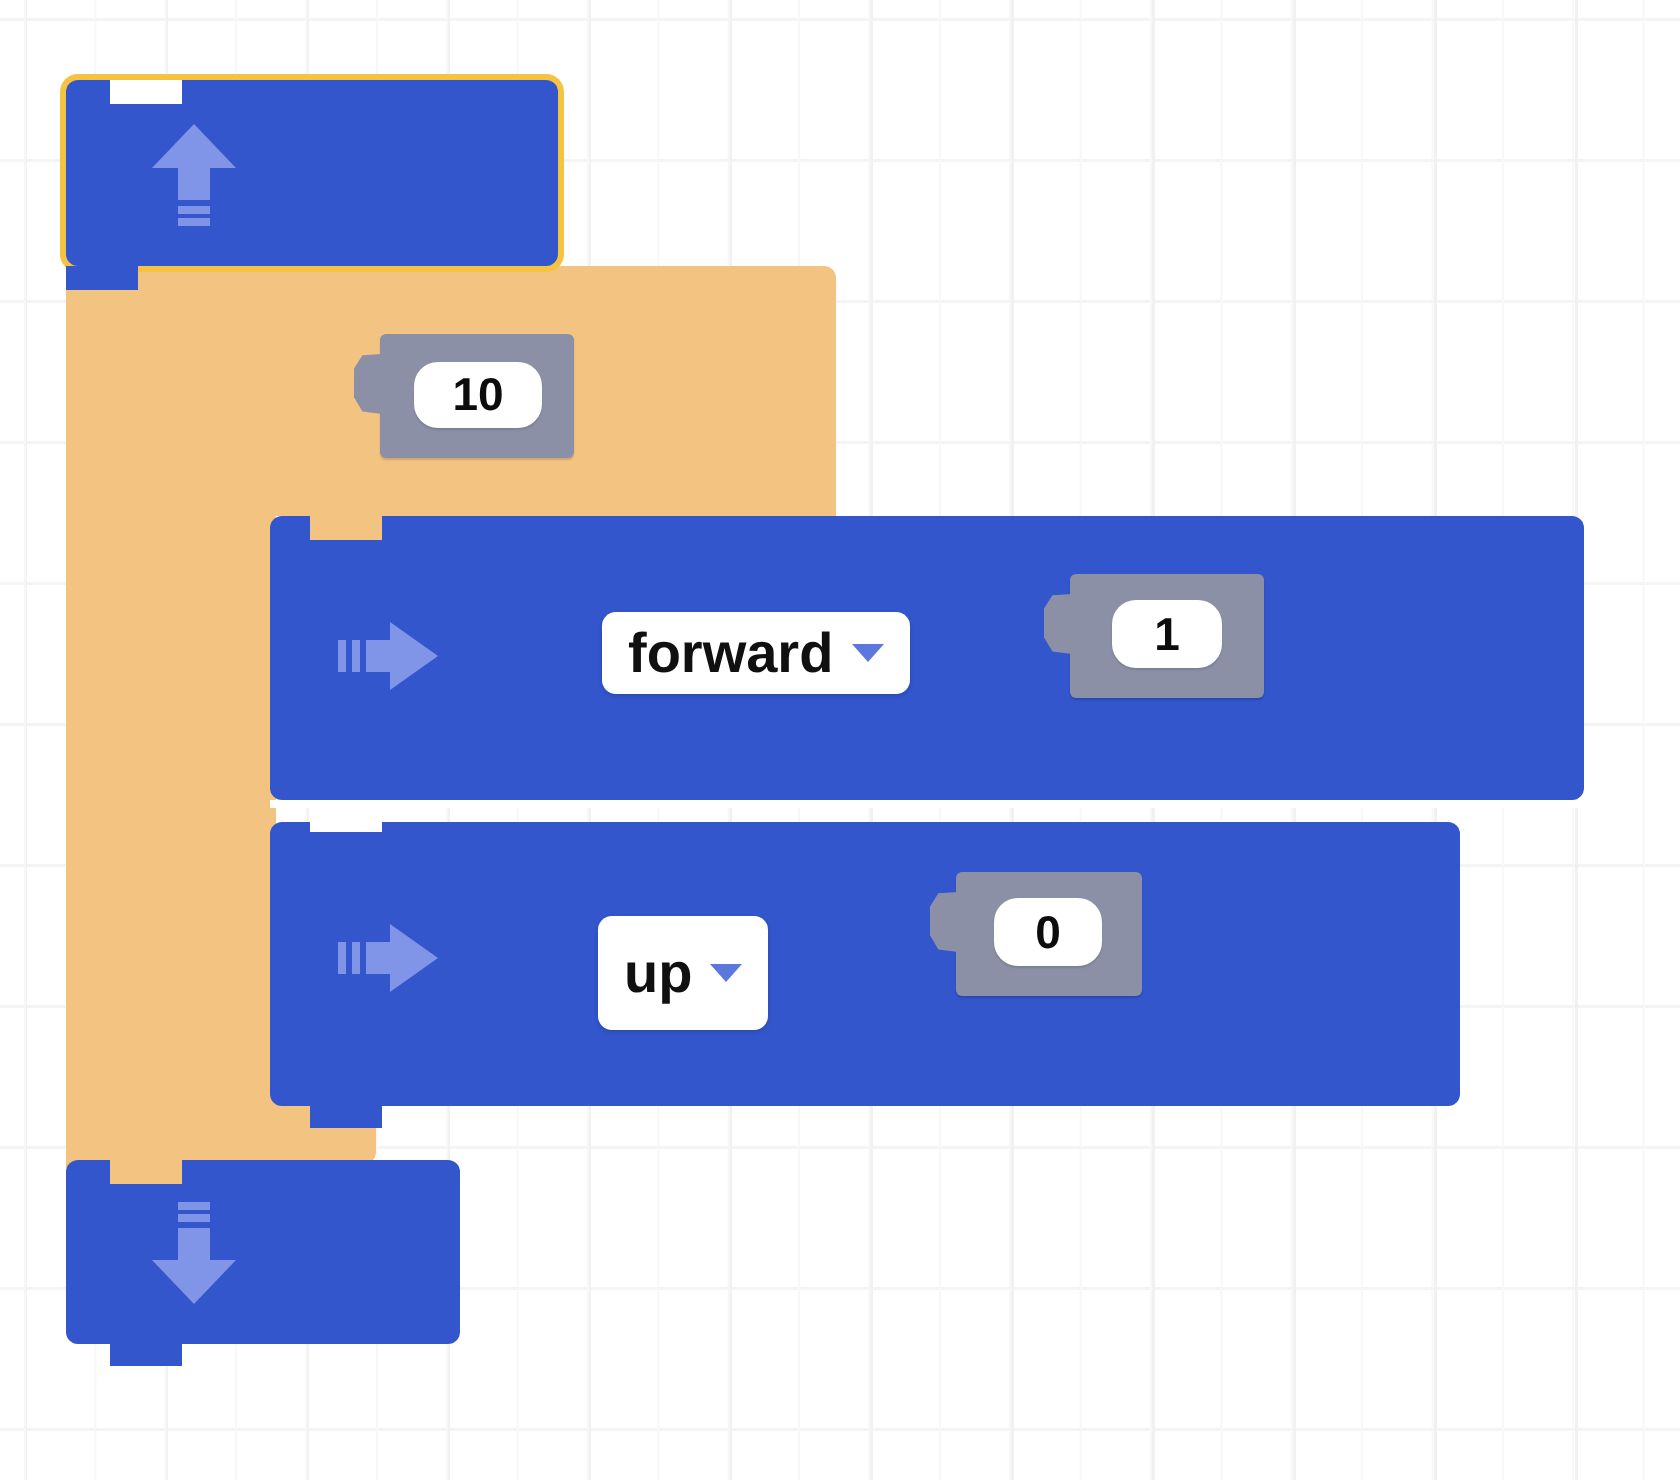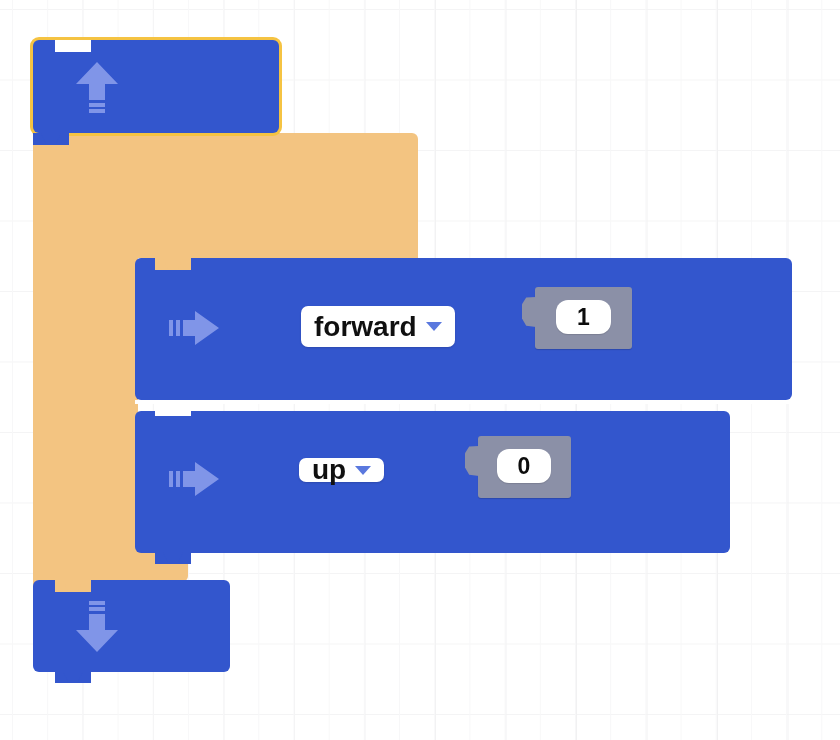--- a/index.html
+++ b/index.html
@@ -224,21 +224,21 @@
     box-shadow: 0 1px 2px rgba(0,0,0,.15);
     z-index: 7;
   }
   .caret {
     width: 0; height: 0;
     border-left: 8px solid transparent;
     border-right: 8px solid transparent;
     border-top: 9px solid #5a78de;
   }
   #fwd-dropdown { left: 301px; top: 306px; height: 41px; }
-  #up-dropdown  { left: 299px; top: 458px; height: 24px; }
+  #up-dropdown  { left: 299px; top: 458px; height: 57px; }
 
   
   #land-block {
     left: 33px; top: 580px;
     width: 197px; height: 92px;
     border-radius: 6px;
     z-index: 5;
   }
   #land-dip { left: 55px; top: 580px; background: #f3c481; z-index: 6; }
   #land-dip::after { background: #f3c481; }
@@ -259,20 +259,24 @@
 
   <div class="blk orange" id="repeat-head"></div>
   <div class="blk orange" id="repeat-arm"></div>
   <div class="blk orange" id="repeat-foot"></div>
   <div class="nub" id="repeat-foot-nub"></div>
 
   <span class="blk-label" id="repeat-label">repeat</span>
   <span class="blk-label" id="times-label">times</span>
   <span class="blk-label" id="do-label">do</span>
 
+  <div class="valblock grayval" id="repeat-value">
+    <div class="tab"></div>
+    <div class="numfield">10</div>
+  </div>
 
   <div class="blk blue" id="take-off-block">
     <div class="dip"></div>
   </div>
   <div id="take-off-nub-outline"></div>
   <div class="nub" id="take-off-nub"></div>
 
   <svg class="arrow-up-icon" style="left:74px; top:60px;" width="46" height="55" viewBox="0 0 46 55">
     <polygon points="23,2 44,24 31,24 31,40 15,40 15,24 2,24" fill="#8095e8"></polygon>
     <rect x="15" y="43" width="16" height="4" fill="#8095e8"></rect>

